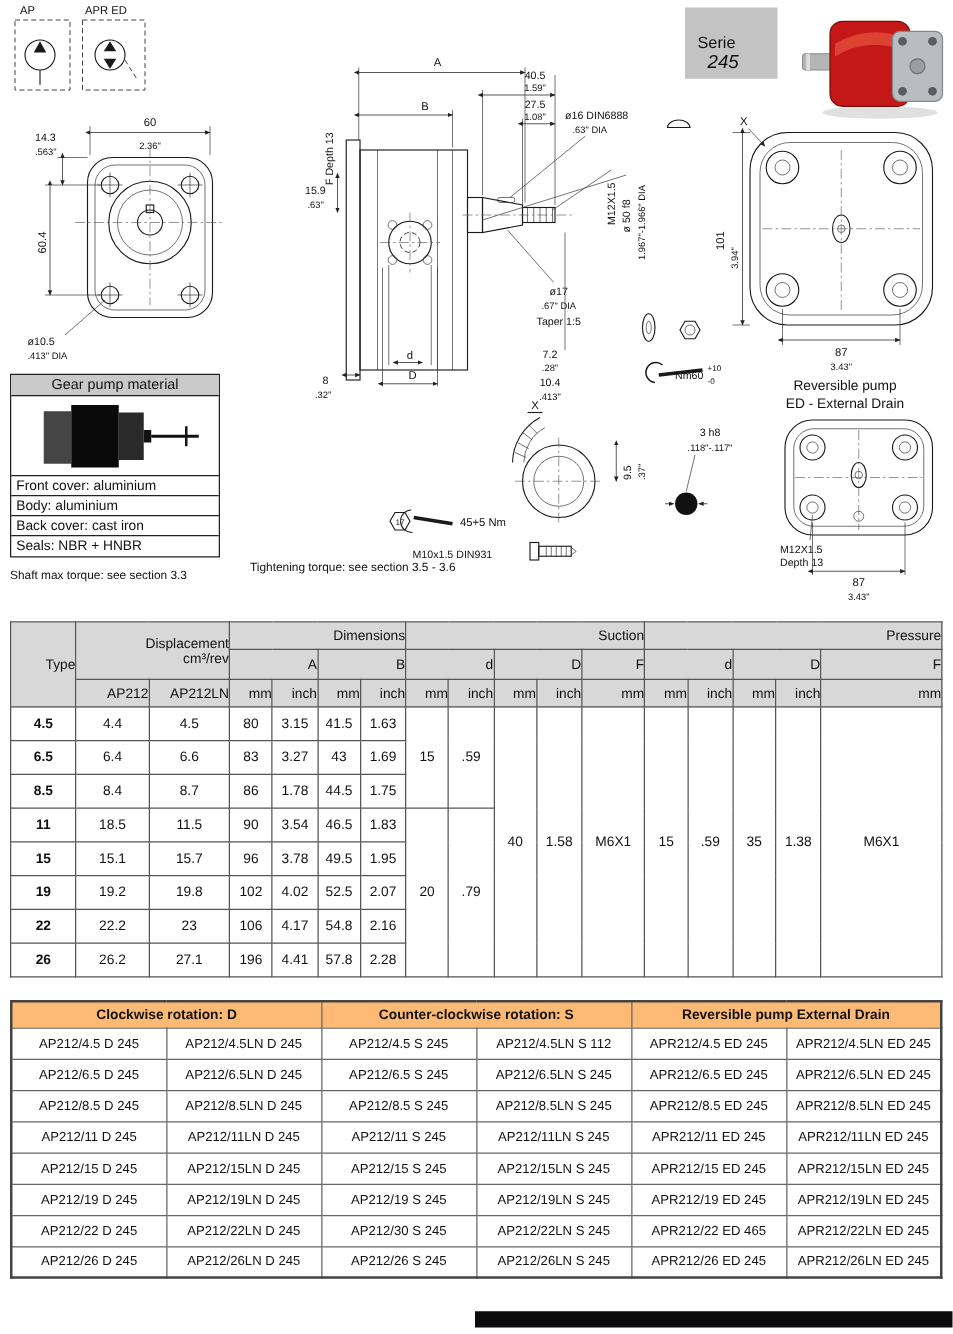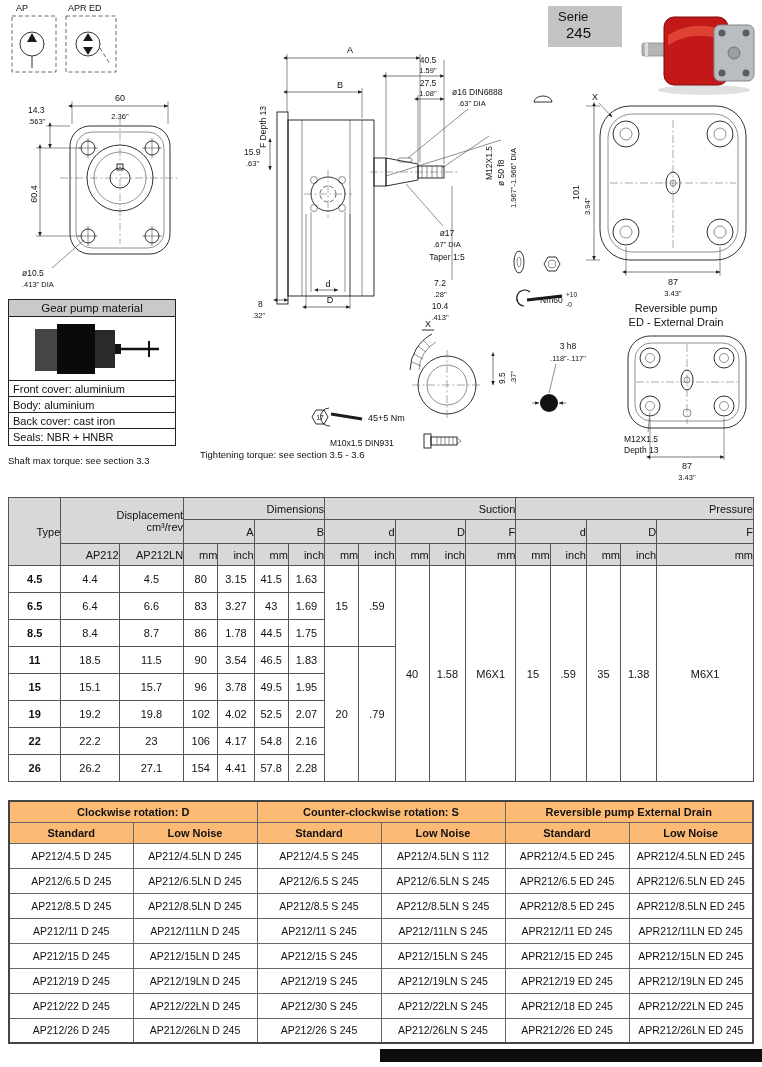--- a/index.html
+++ b/index.html
@@ -16,24 +16,24 @@
   .cl  { stroke:#555; stroke-width:0.5; fill:none; stroke-dasharray:8 2.5 2 2.5; }
   .dash{ stroke:#444; stroke-width:0.8; fill:none; stroke-dasharray:4 2.5; }
   .t11 { font-size:11px; }
   .t9  { font-size:9px;  }
   .t8  { font-size:8.5px;}
   .t7  { font-size:7.5px;}
   .t6  { font-size:6.5px;}
   .mid { text-anchor:middle; }
 
   
-  .serie-badge { position:absolute; left:548px; top:6px; width:74px; height:41px;
-                 background:#c3c3c3; padding:3px 0 0 10px; }
+  .serie-badge { position:absolute; left:548px; top:6px; width:74px; height:57px;
+                 background:#c3c3c3; padding:20px 0 0 10px; }
   .serie-title  { font-size:13px; }
-  .serie-number { font-size:15px; padding-left:8px; }
+  .serie-number { font-size:15px; padding-left:8px;font-style:italic; }
 
   
   .pump-photo { position:absolute; left:640px; top:5px; width:118px; height:92px; }
 
   
   .material-box { position:absolute; left:8px; top:299px; width:168px; border:1px solid #222; background:#fff; }
   .material-title { background:#c9c9c9; border-bottom:1px solid #222; font-size:11.5px;
                     text-align:center; padding:2px 0; }
   .material-img { height:64px; border-bottom:1px solid #222; position:relative; }
   .material-row { font-size:11px; padding:1.5px 4px; border-bottom:1px solid #222; height:16px; }
@@ -525,42 +525,34 @@
       <td>23</td>
       <td>106</td>
       <td>4.17</td>
       <td>54.8</td>
       <td>2.16</td>
     </tr>
     <tr>
       <td class="type">26</td>
       <td>26.2</td>
       <td>27.1</td>
-      <td>154</td>
+      <td>196</td>
       <td>4.41</td>
       <td>57.8</td>
       <td>2.28</td>
     </tr>
   </tbody>
 </table>
 
 <table class="order-table">
   <thead>
     <tr>
       <th colspan="2">Clockwise rotation: D</th>
       <th colspan="2">Counter-clockwise rotation: S</th>
       <th colspan="2">Reversible pump External Drain</th>
-    </tr>
-    <tr>
-      <th>Standard</th>
-      <th>Low Noise</th>
-      <th>Standard</th>
-      <th>Low Noise</th>
-      <th>Standard</th>
-      <th>Low Noise</th>
     </tr>
   </thead>
   <tbody>
     <tr>
       <td>AP212/4.5 D 245</td>
       <td>AP212/4.5LN D 245</td>
       <td>AP212/4.5 S 245</td>
       <td>AP212/4.5LN S 112</td>
       <td>APR212/4.5 ED 245</td>
       <td>APR212/4.5LN ED 245</td>
@@ -603,21 +595,21 @@
       <td>AP212/19 S 245</td>
       <td>AP212/19LN S 245</td>
       <td>APR212/19 ED 245</td>
       <td>APR212/19LN ED 245</td>
     </tr>
     <tr>
       <td>AP212/22 D 245</td>
       <td>AP212/22LN D 245</td>
       <td>AP212/30 S 245</td>
       <td>AP212/22LN S 245</td>
-      <td>APR212/18 ED 245</td>
+      <td>APR212/22 ED 465</td>
       <td>APR212/22LN ED 245</td>
     </tr>
     <tr>
       <td>AP212/26 D 245</td>
       <td>AP212/26LN D 245</td>
       <td>AP212/26 S 245</td>
       <td>AP212/26LN S 245</td>
       <td>APR212/26 ED 245</td>
       <td>APR212/26LN ED 245</td>
     </tr>

